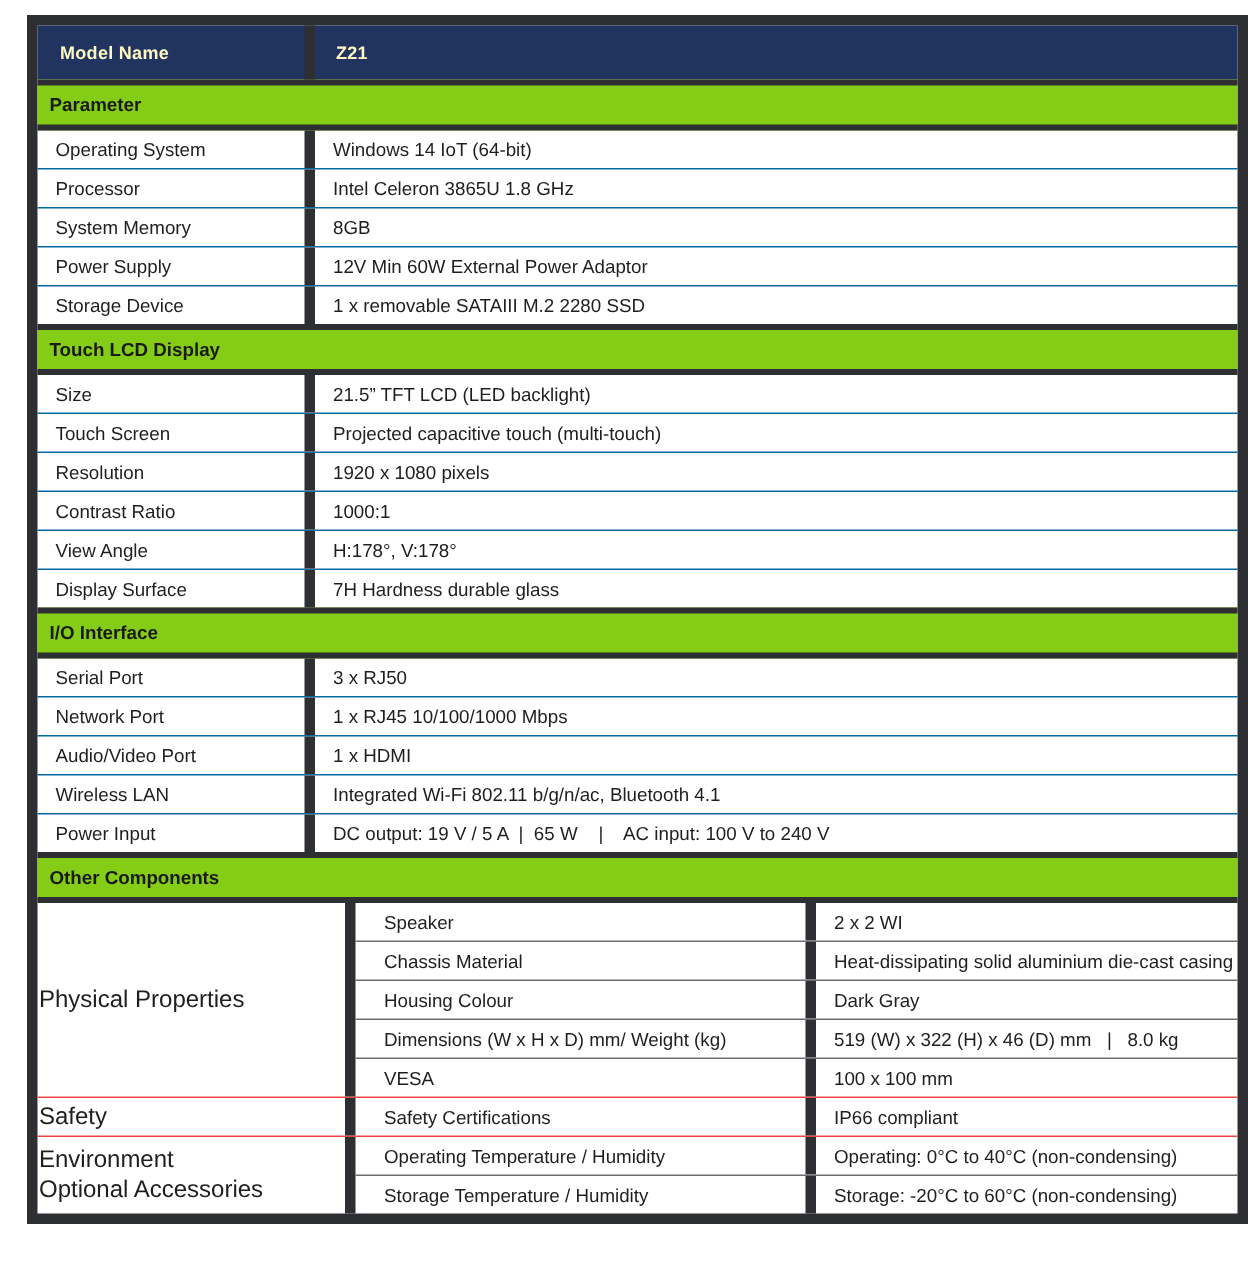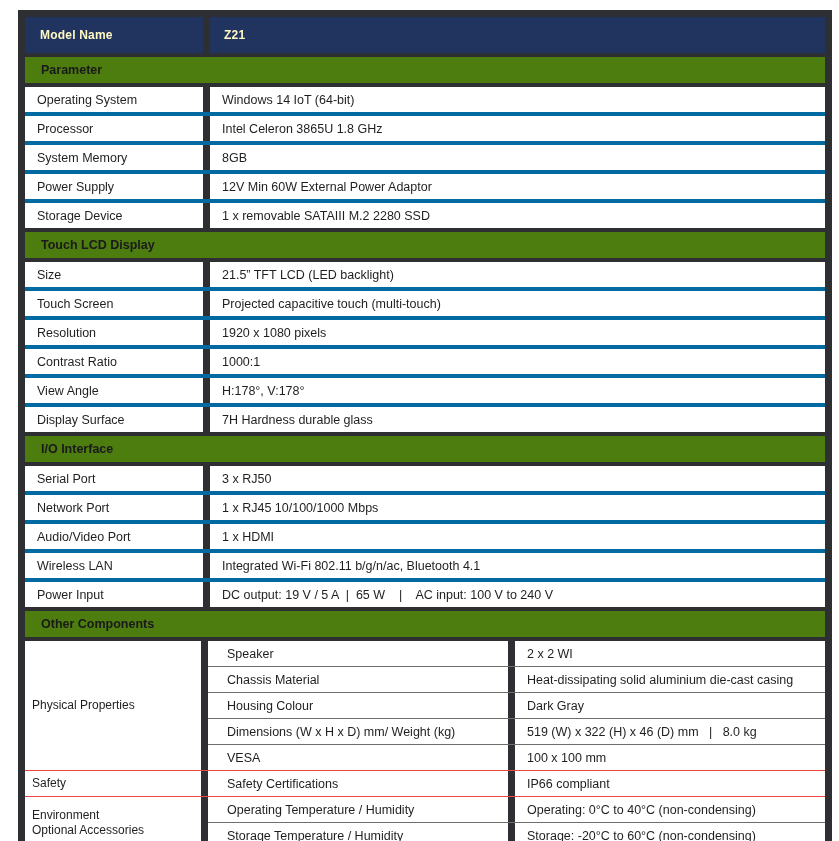--- a/index.html
+++ b/index.html
@@ -43,54 +43,54 @@
   .vdiv {
     width: 7px;
     background: #2e2f33;
     align-self: stretch;
     flex: 0 0 7px;
   }
   
   .section-header {
     border-top: 4px solid #2e2f33;
     border-bottom: 4px solid #2e2f33;
-    background: #4d7c0f;
+    background: #84cc16;
     height: 26px;
     display: flex;
     align-items: center;
-    padding-left: 16px;
+    padding-left: 8px;
     font-weight: bold;
     font-size: 12.5px;
     color: #1a1a1a;
   }
   
   .row {
     display: flex;
     height: 25px;
     align-items: stretch;
   }
-  .row + .row { border-top: 4px solid #0369a1; }
+  .row + .row { border-top: 1px solid #0369a1; }
   .cell {
     display: flex;
     align-items: center;
     font-size: 12.5px;
     box-sizing: border-box;
   }
   .cell.label { width: 178px; padding-left: 12px; }
   .cell.value { flex: 1; padding-left: 12px; white-space: pre-wrap; }
   
   .group { display: flex; align-items: stretch; }
   .group + .group { border-top: 1px solid #ef4444; }
   .group-label {
-    width: 176px;
-    box-sizing: border-box;
-    padding-left: 7px;
-    display: flex;
-    align-items: center;
-    font-size: 12px;
+    width: 205px;
+    box-sizing: border-box;
+    padding-left: 1px;
+    display: flex;
+    align-items: center;
+    font-size: 16px;
     white-space: pre-line;
     line-height: 1.25;
   }
   .group-rows { flex: 1; display: flex; flex-direction: column; }
   .subrow { display: flex; height: 25px; align-items: stretch; }
   .subrow + .subrow { border-top: 1px solid #6e6e6e; }
   .subcell {
     display: flex;
     align-items: center;
     font-size: 12.5px;

